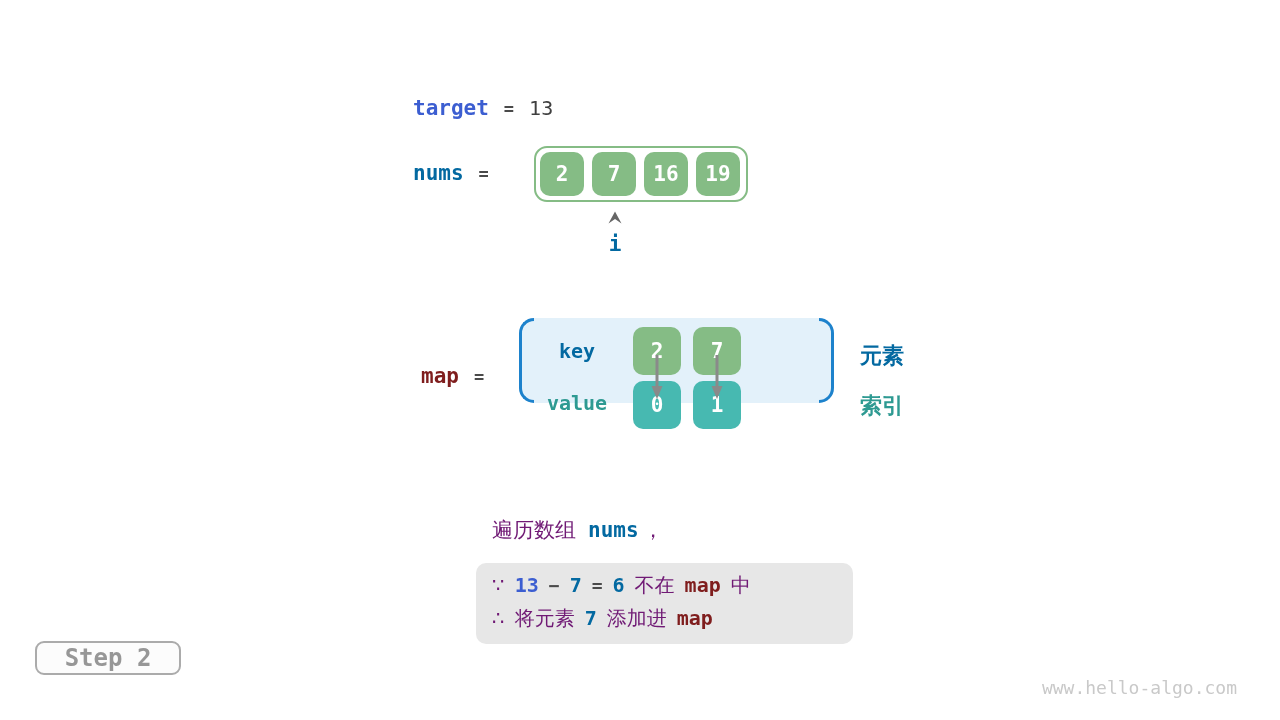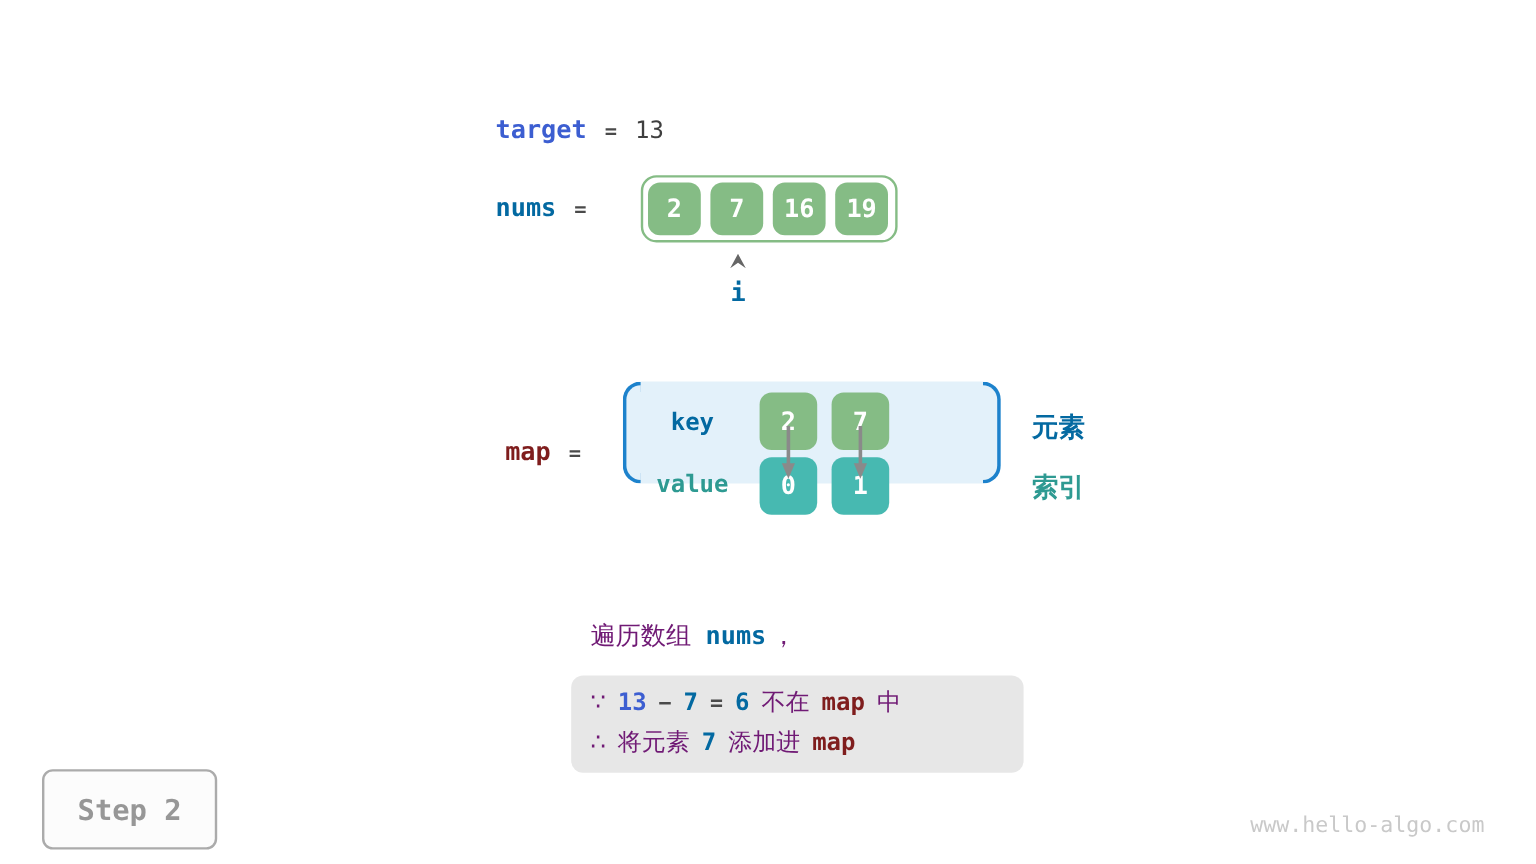--- a/index.html
+++ b/index.html
@@ -55,21 +55,21 @@
     left:476px;top:563px;width:377px;height:81px;box-sizing:border-box;
     background:#e7e7e7;border-radius:10px;padding:9px 0 0 16px;
     font-size:20px;
   }
   .note-line{display:flex;align-items:baseline;height:33px;}
   .tk{margin-right:10px;}
   .tk.code{font-family:"DejaVu Sans Mono","Liberation Mono",monospace;font-weight:bold;font-size:20px;}
   .tk.op{font-family:"DejaVu Sans Mono","Liberation Mono",monospace;font-weight:bold;font-size:18px;color:#4a4a4a;}
 
   .step-badge{
-    left:35px;top:641px;width:146px;height:67px;box-sizing:border-box;
+    left:35px;top:641px;width:146px;height:34px;box-sizing:border-box;
     background:#fcfcfc;border:2px solid #ababab;border-radius:9px;
     display:flex;align-items:center;justify-content:center;
     font-weight:bold;font-size:24px;color:#979797;
   }
   .watermark{right:43px;top:677px;font-size:18px;color:#c9c9c9;}
   .pointer-label{left:606px;top:232px;width:18px;text-align:center;font-weight:bold;font-size:21px;}
 </style>
 </head>
 <body>
 

